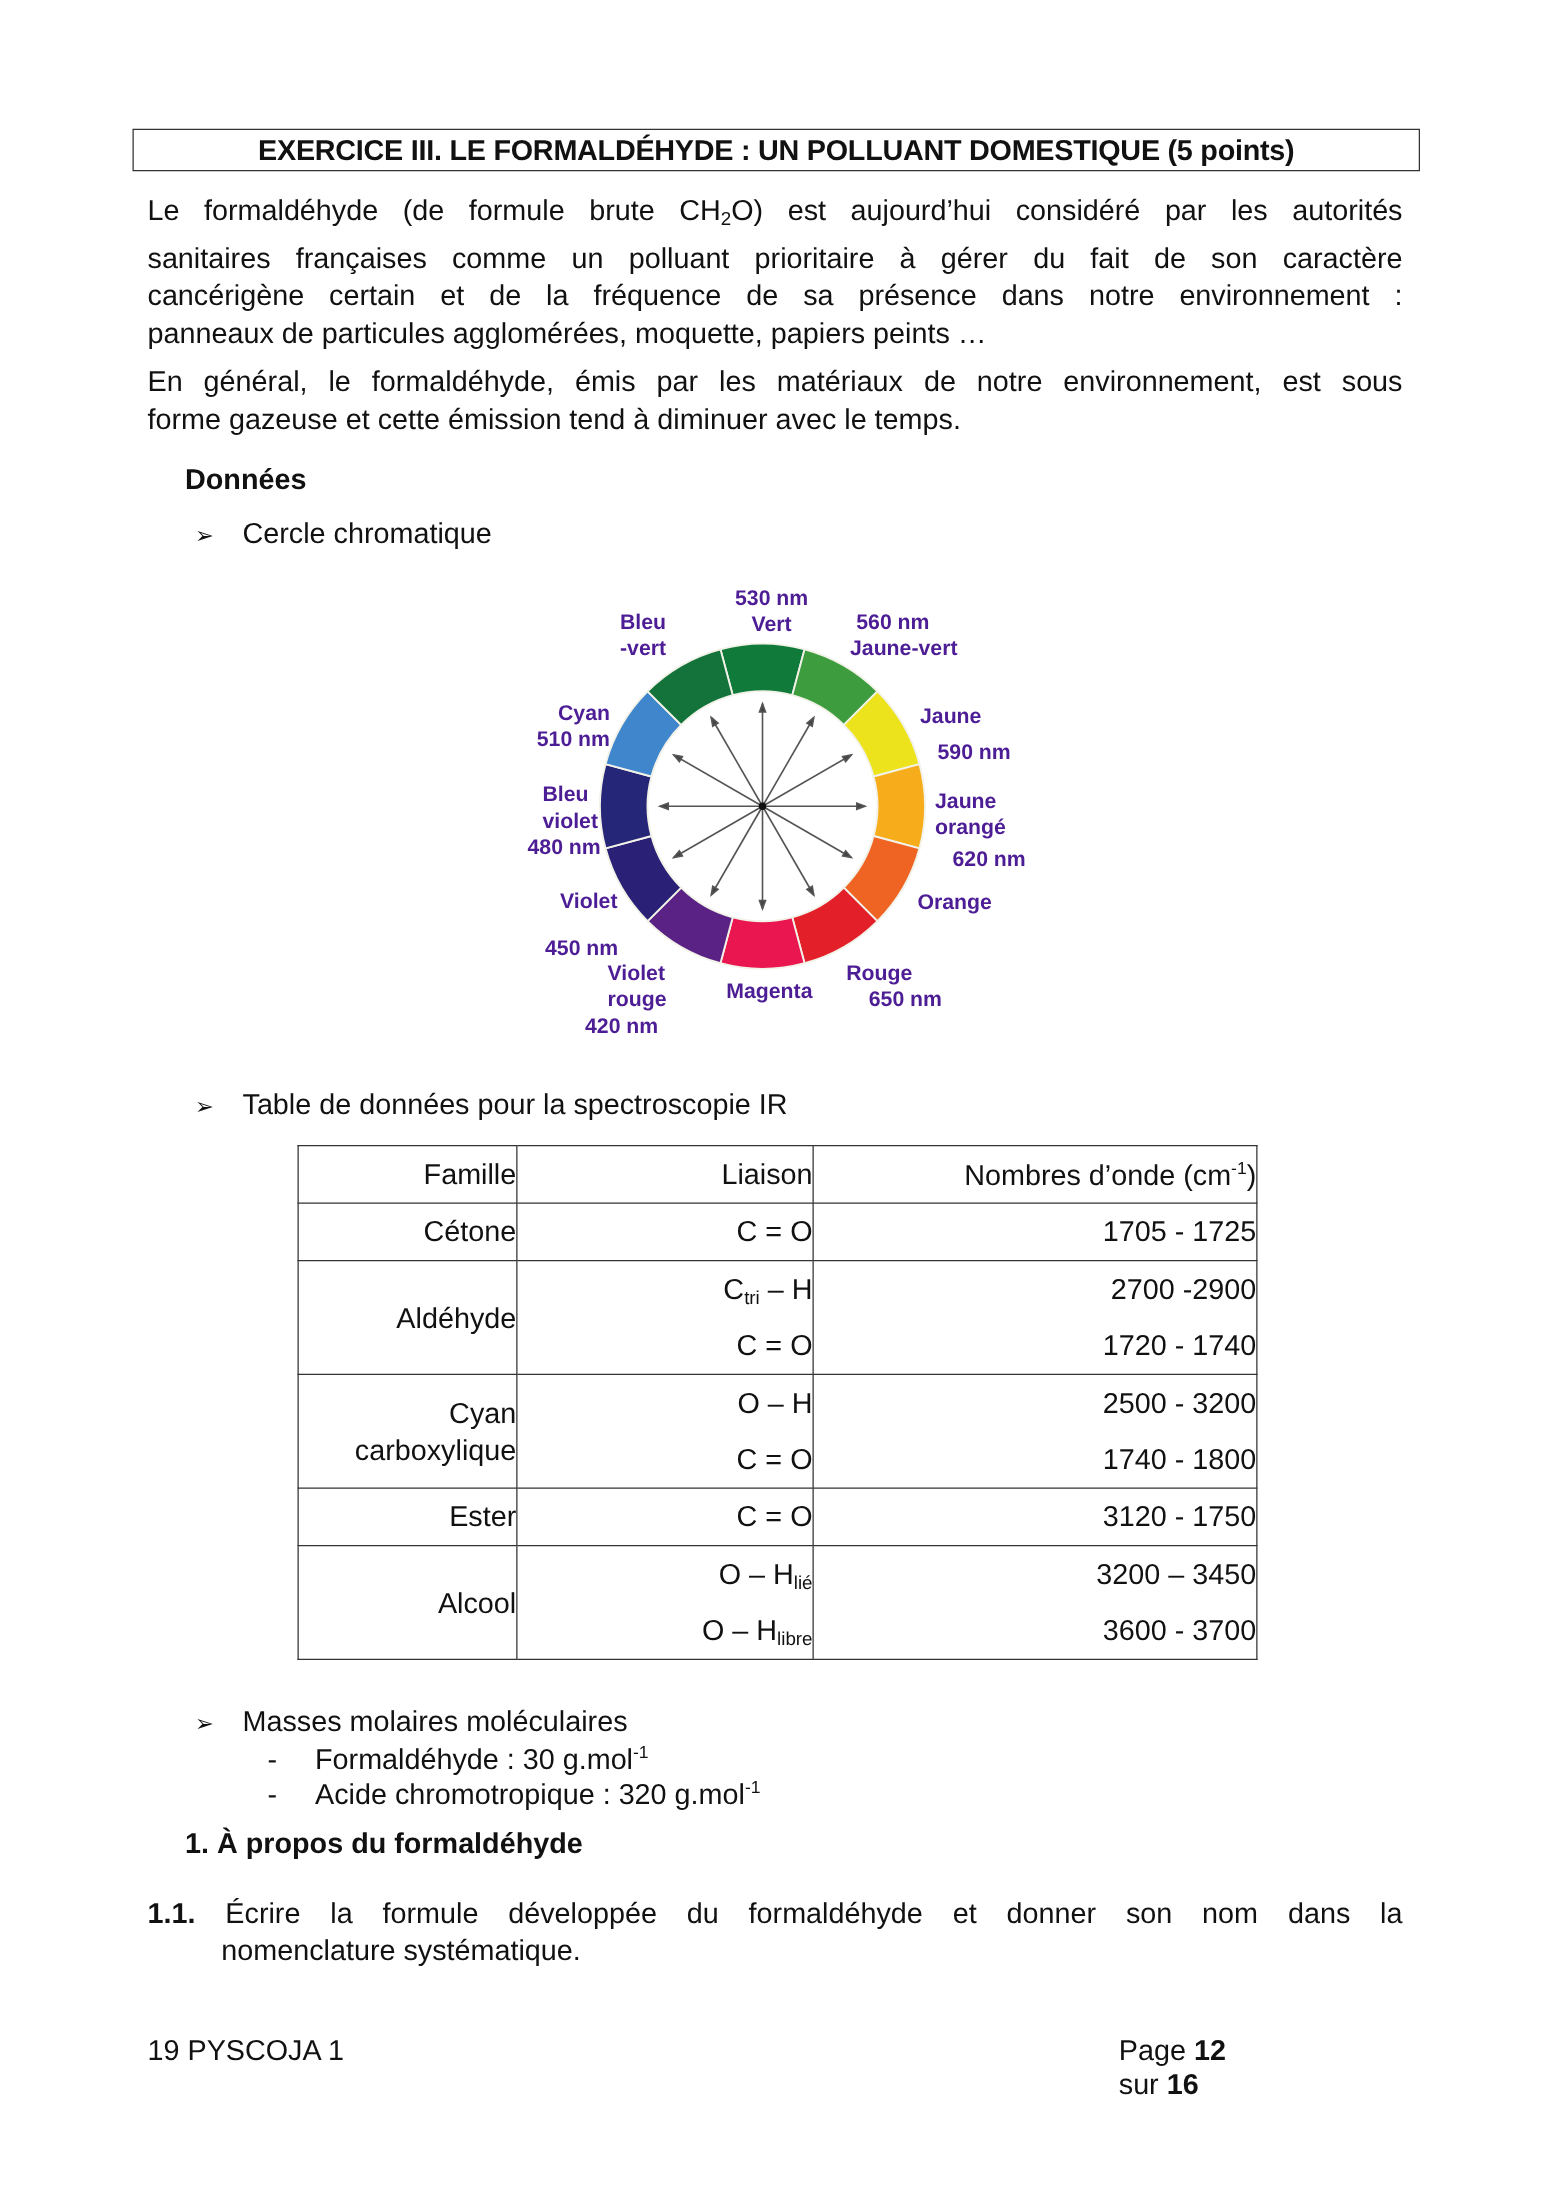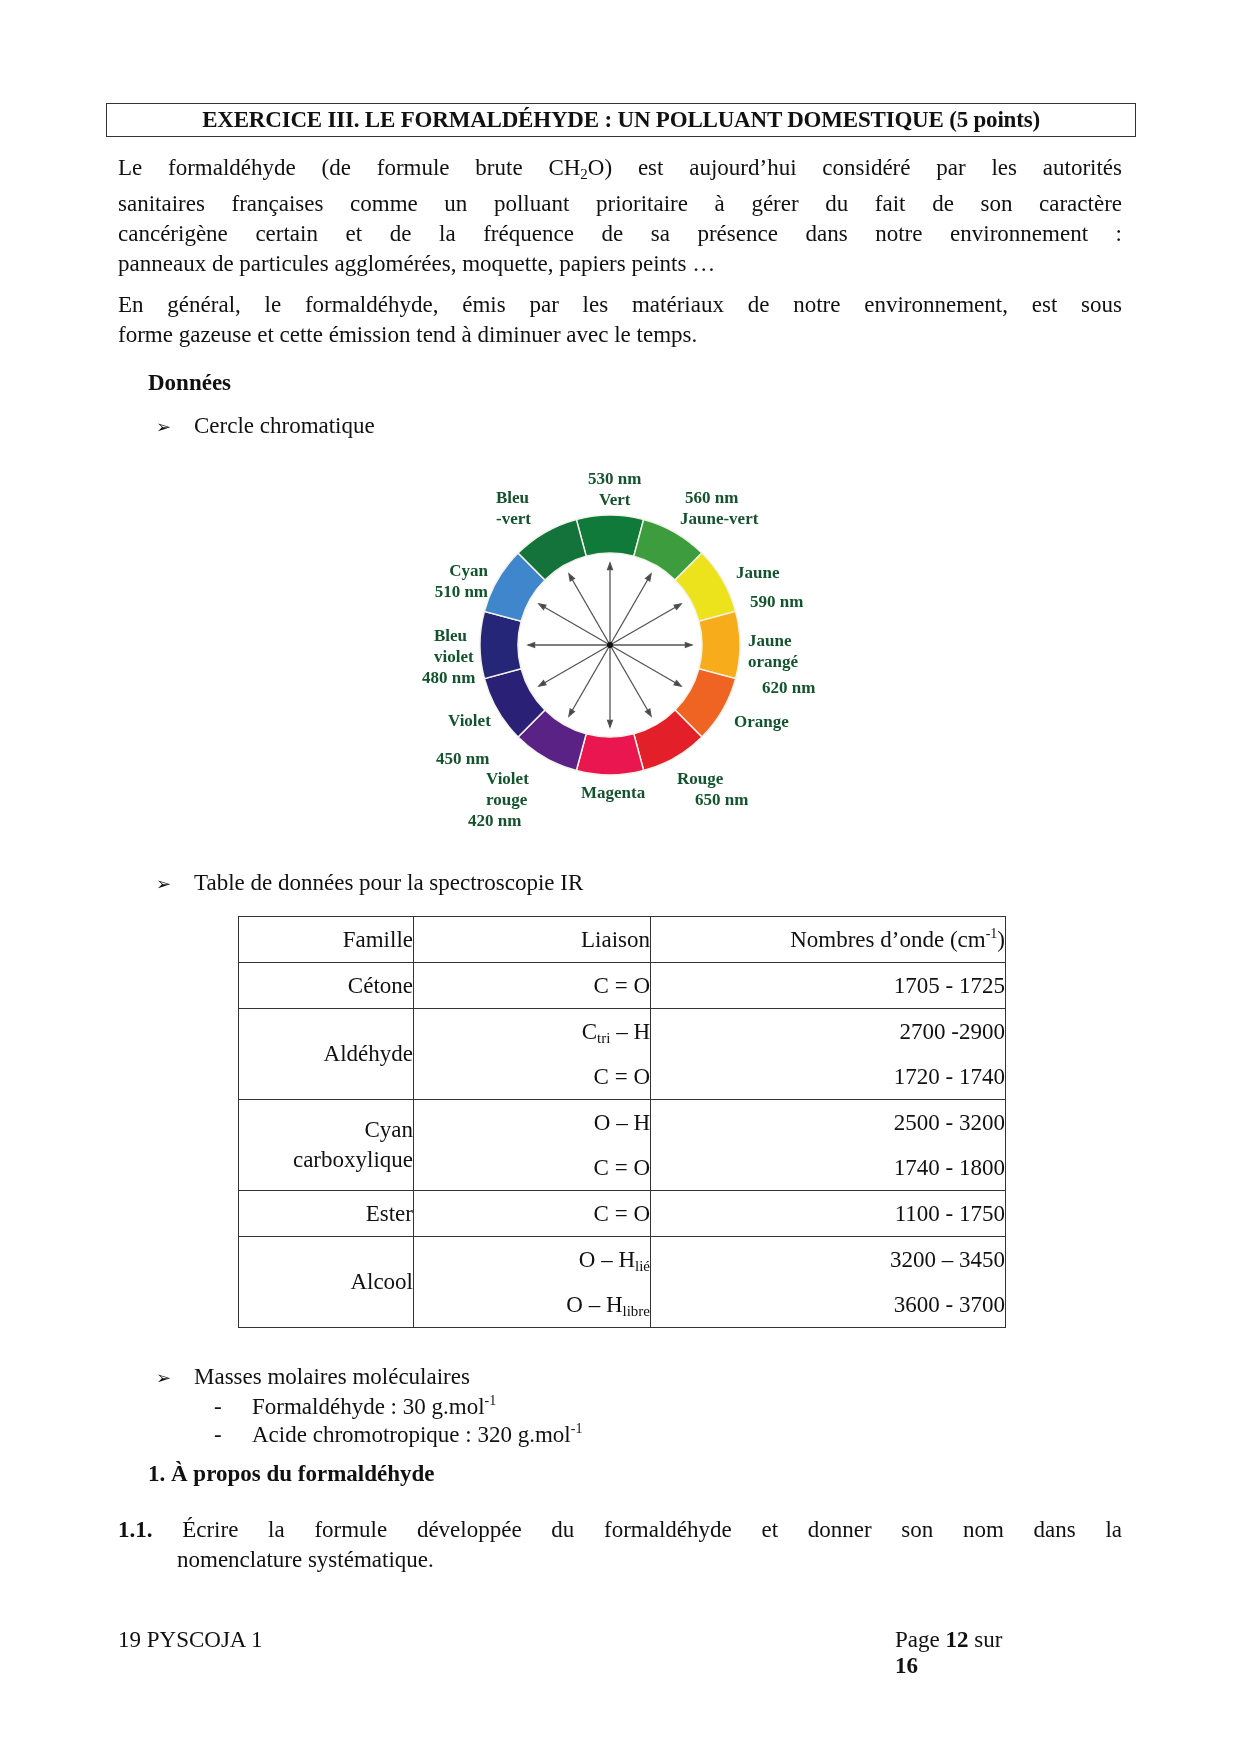--- a/index.html
+++ b/index.html
@@ -1,26 +1,26 @@
 <!DOCTYPE html>
 <html><head>
 <meta charset="utf-8">
 <style>
   html, body { margin: 0; padding: 0; background: #ffffff; }
   body { width: 1240px; height: 1754px; position: relative; font-family: "Liberation Sans", sans-serif; color: #111; }
-  .page { position: absolute; left: 0; top: 0; width: 1012px; height: 1754px; font-family: Liberation Serif, serif; }
+  .page { position: absolute; left: 0; top: 0; width: 1012px; height: 1754px; }
   .title-box { position: absolute; left: 106px; top: 103px; width: 1030px; height: 34px; border: 1.5px solid #333; box-sizing: border-box; text-align: center; font-weight: bold; font-size: 23px; line-height: 32px; letter-spacing: -0.2px; }
   .para { position: absolute; left: 118px; width: 1004px; font-size: 23px; line-height: 30px; text-align: justify; }
   .para .line { display: block; text-align-last: justify; }
   .para .line.last { text-align-last: left; }
   .heading { position: absolute; left: 118px; font-weight: bold; font-size: 23px; margin-left: 30px; }
   .bullet { position: absolute; left: 156px; font-size: 23px; }
   .bullet .arrow { display: inline-block; width: 38px; font-size: 18px; }
   .wheel { position: absolute; left: 400px; top: 460px; width: 440px; height: 380px; }
-  .wlabel { position: absolute; font-weight: bold; font-size: 17px; line-height: 21px; color: #14532d; white-space: nowrap; }
+  .wlabel { position: absolute; font-weight: bold; font-size: 17px; line-height: 21px; color: #4c1d95; white-space: nowrap; }
   table.ir { position: absolute; left: 238px; top: 916px; width: 768px; border-collapse: collapse; font-size: 23px; }
   table.ir td { border: 1.5px solid #333; text-align: right; vertical-align: middle; padding: 0; }
   table.ir td.col1 { width: 174px; }
   table.ir td.col2 { width: 236px; }
   .cell-line { height: 46px; line-height: 46px; }
   .cell-line.two { height: 45px; line-height: 45px; }
   sub.s { font-size: 15px; vertical-align: -4px; }
   sup.s { font-size: 14px; vertical-align: 9px; }
   .dash-item { position: absolute; left: 214px; font-size: 23px; }
   .dash-item .dash { display: inline-block; width: 38px; }
@@ -181,21 +181,21 @@
         <div class="cell-line two">C = O</div>
       </td>
       <td>
         <div class="cell-line two">2500 - 3200</div>
         <div class="cell-line two">1740 - 1800</div>
       </td>
     </tr>
     <tr style="height:46px;">
       <td class="col1">Ester</td>
       <td class="col2">C = O</td>
-      <td>1100 - 1750</td>
+      <td>3120 - 1750</td>
     </tr>
     <tr>
       <td class="col1">Alcool</td>
       <td class="col2">
         <div class="cell-line two"><span>O – H</span><sub class="s">lié</sub></div>
         <div class="cell-line two"><span>O – H</span><sub class="s">libre</sub></div>
       </td>
       <td>
         <div class="cell-line two">3200 – 3450</div>
         <div class="cell-line two">3600 - 3700</div>

